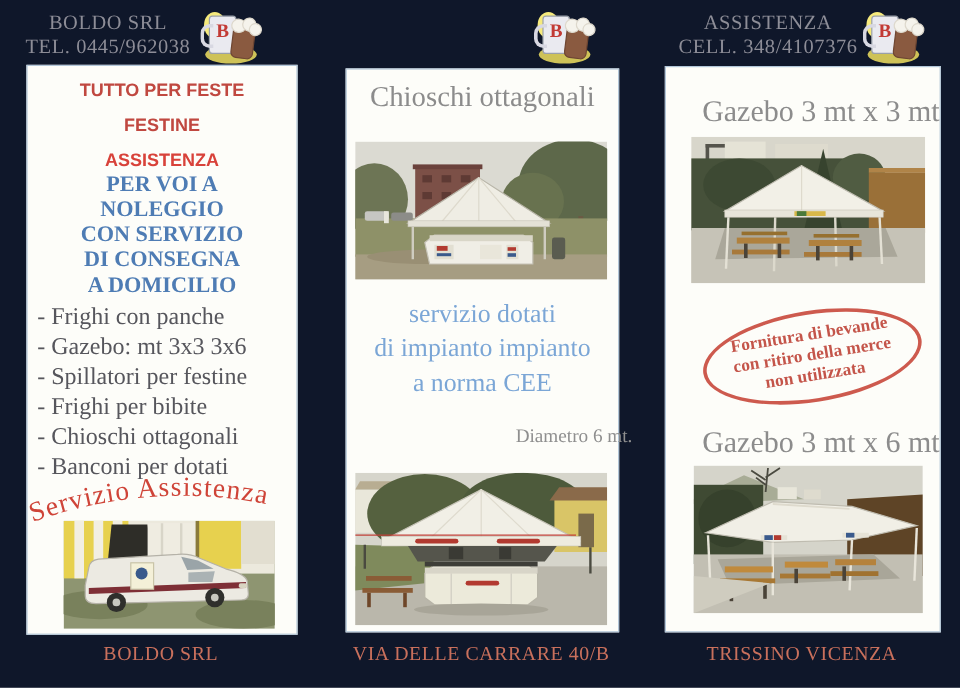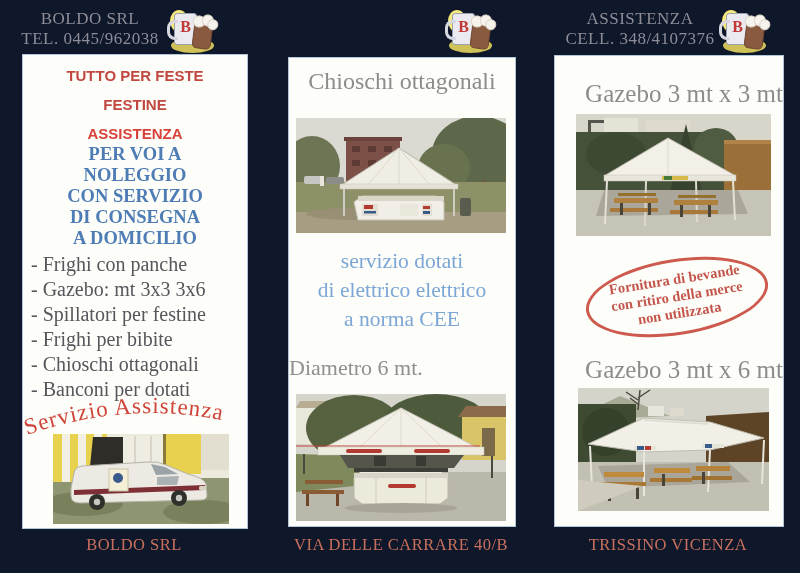--- a/index.html
+++ b/index.html
@@ -31,21 +31,21 @@
   .hl-a{color:#c04840;}
   .hl-b{color:#d8423a;}
   .subhead{position:absolute;left:0;top:89px;width:100%;text-align:center;color:#4e7cb4;font-weight:bold;font-size:18.5px;line-height:21px;}
   .rentlist{position:absolute;left:8px;top:197px;width:212px;color:#56565c;font-size:20px;line-height:25px;}
   .svc-arc{position:absolute;left:0;top:340px;width:224px;height:46px;}
   .photo{position:absolute;overflow:hidden;}
 
   
   .mid-title{position:absolute;left:0;top:10px;width:100%;text-align:center;color:#8c8c8c;font-size:24px;}
   .mid-body{position:absolute;left:0;top:189px;width:100%;text-align:center;color:#7ba6d6;font-size:21.5px;line-height:29px;}
-  .mid-diam{position:absolute;left:0;top:297px;width:100%;text-align:left;color:#8f8f8f;font-size:22px;}
+  .mid-diam{position:absolute;left:12px;top:297px;width:100%;text-align:right;color:#8f8f8f;font-size:16px;}
 
   
   .gz-title{position:absolute;left:0;width:100%;text-align:right;color:#8c8c8c;font-size:25px;}
   .oval{position:absolute;left:30px;top:203px;width:178px;height:70px;border:3px solid #cd5a4e;border-radius:50%;transform:rotate(-9deg);}
   .oval-text{position:absolute;left:0;top:9px;width:100%;text-align:center;color:#c4554a;font-weight:bold;font-size:14.5px;line-height:17px;}
 </style>
 </head>
 <body>
 
 <div id="page">
@@ -198,21 +198,21 @@
       <rect x="104" y="86" width="18" height="12" fill="#e9e6da"></rect>
       <rect x="126" y="86" width="10" height="12" fill="#e2dfd2"></rect>
       <rect x="127" y="88" width="7" height="3" fill="#b23a30"></rect>
       <rect x="127" y="93" width="7" height="3" fill="#3a5a8c"></rect>
       <rect x="164" y="80" width="11" height="18" rx="2" fill="#5a5c50"></rect>
       <rect x="24" y="58" width="4" height="10" fill="#e8e6dc"></rect>
     </svg>
 
     <div class="mid-body">
       <div>servizio dotati</div>
-      <div>di elettrico elettrico</div>
+      <div>di impianto impianto</div>
       <div>a norma CEE</div>
     </div>
     <div class="mid-diam">Diametro 6 mt.</div>
 
     <svg class="photo" style="left:7px;top:336px;" width="210" height="127" viewBox="0 0 210 127">
       <rect width="210" height="127" fill="#d6d5cb"></rect>
       <rect x="0" y="14" width="46" height="36" fill="#e9e7da"></rect>
       <polygon points="0,14 46,14 40,7 4,7" fill="#b8ad92"></polygon>
       <ellipse cx="58" cy="34" rx="48" ry="33" fill="#55613f"></ellipse>
       <ellipse cx="140" cy="28" rx="52" ry="28" fill="#4d5a3b"></ellipse>

